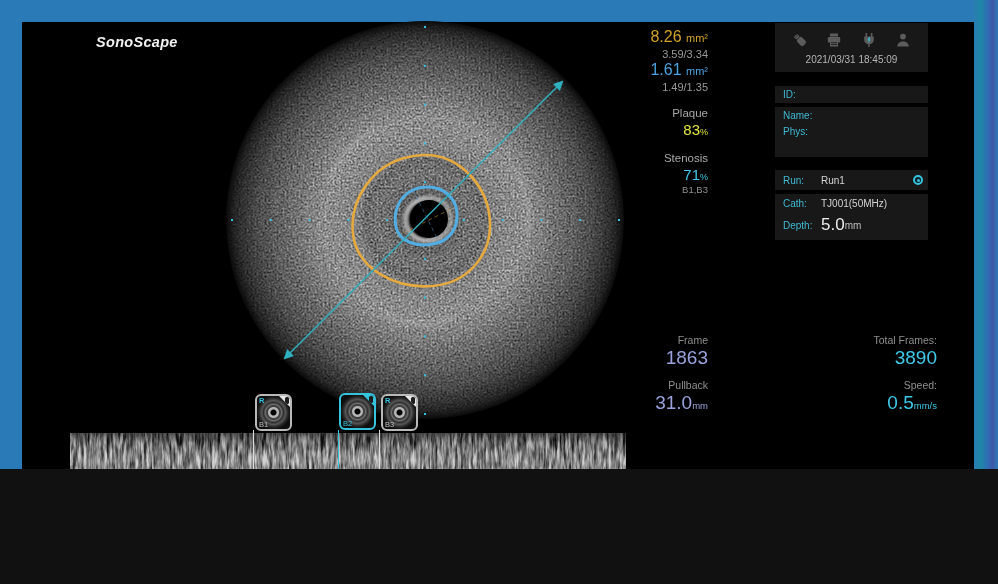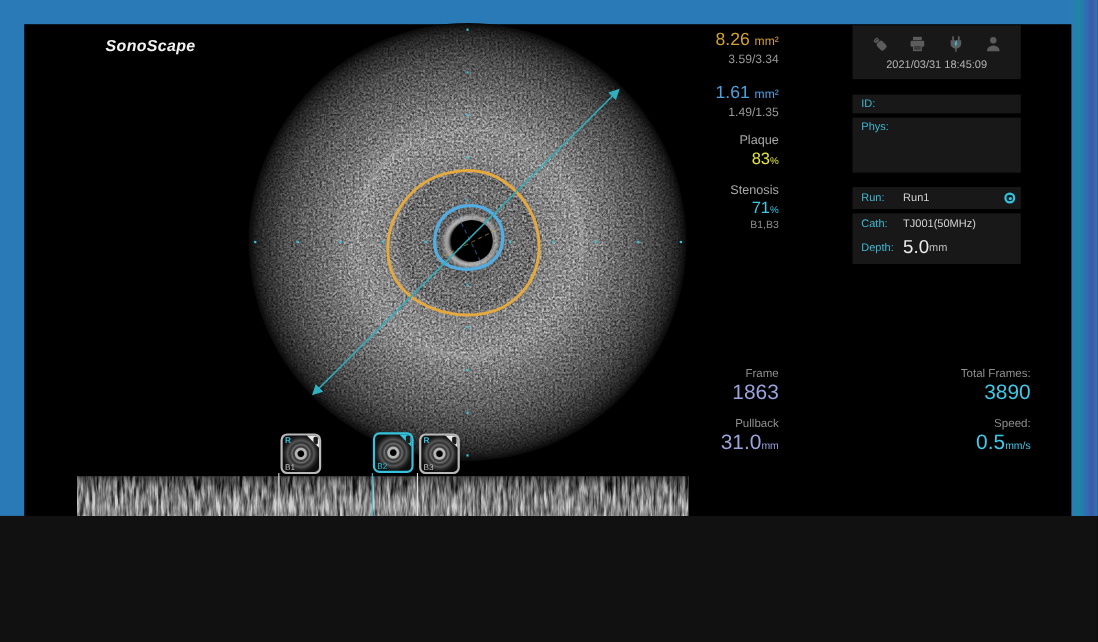--- a/index.html
+++ b/index.html
@@ -11,21 +11,21 @@
 
   .logo { position:absolute; left:74px; top:12px; color:#f2f2f2; font-size:14.5px; font-weight:bold;
     font-style:italic; letter-spacing:.3px; }
 
   
   .ivus-wrap { position:absolute; left:203px; top:-2px; width:400px; height:400px; }
 
   
   .meas-col { position:absolute; left:558px; top:4px; width:128px; text-align:right; }
   .meas-val1 { color:#d2a32a; font-size:16px; font-weight:500; margin-top:2px; }
-  .meas-val2 { color:#4ba2e0; font-size:16px; font-weight:500; margin-top:16px; }
+  .meas-val2 { color:#4ba2e0; font-size:16px; font-weight:500; margin-top:1px; }
   .meas-unit { font-size:11px; }
   .meas-sub  { color:#9a9a9a; font-size:11px; margin-top:2px; }
   .pct-label { color:#a8a8a8; font-size:11.5px; margin-top:14px; }
   .pct-yellow { color:#e5e43e; font-size:15px; font-weight:500; margin-top:2px; }
   .pct-cyan   { color:#3fc9e8; font-size:15px; font-weight:500; margin-top:2px; }
   .pct-unit { font-size:9px; }
   .meas-ref { color:#8f8f8f; font-size:9.5px; margin-top:1px; }
 
   
   .frame-col1 { position:absolute; left:558px; top:312px; width:128px; text-align:right; }
@@ -279,20 +279,23 @@
     </div>
 
     <div class="panel p-id">
       <div class="prow">
           <span class="plabel">ID:</span>
         </div>
     </div>
 
     <div class="panel p-patient">
       <div class="prow">
+          <span class="plabel">Name:</span>
+        </div>
+      <div class="prow">
           <span class="plabel">Phys:</span>
         </div>
     </div>
 
     <div class="panel p-run">
       <div class="prow">
         <span class="plabel">Run:</span>
         <span class="pvalue">Run1</span>
       </div>
       <span class="run-info"></span>

